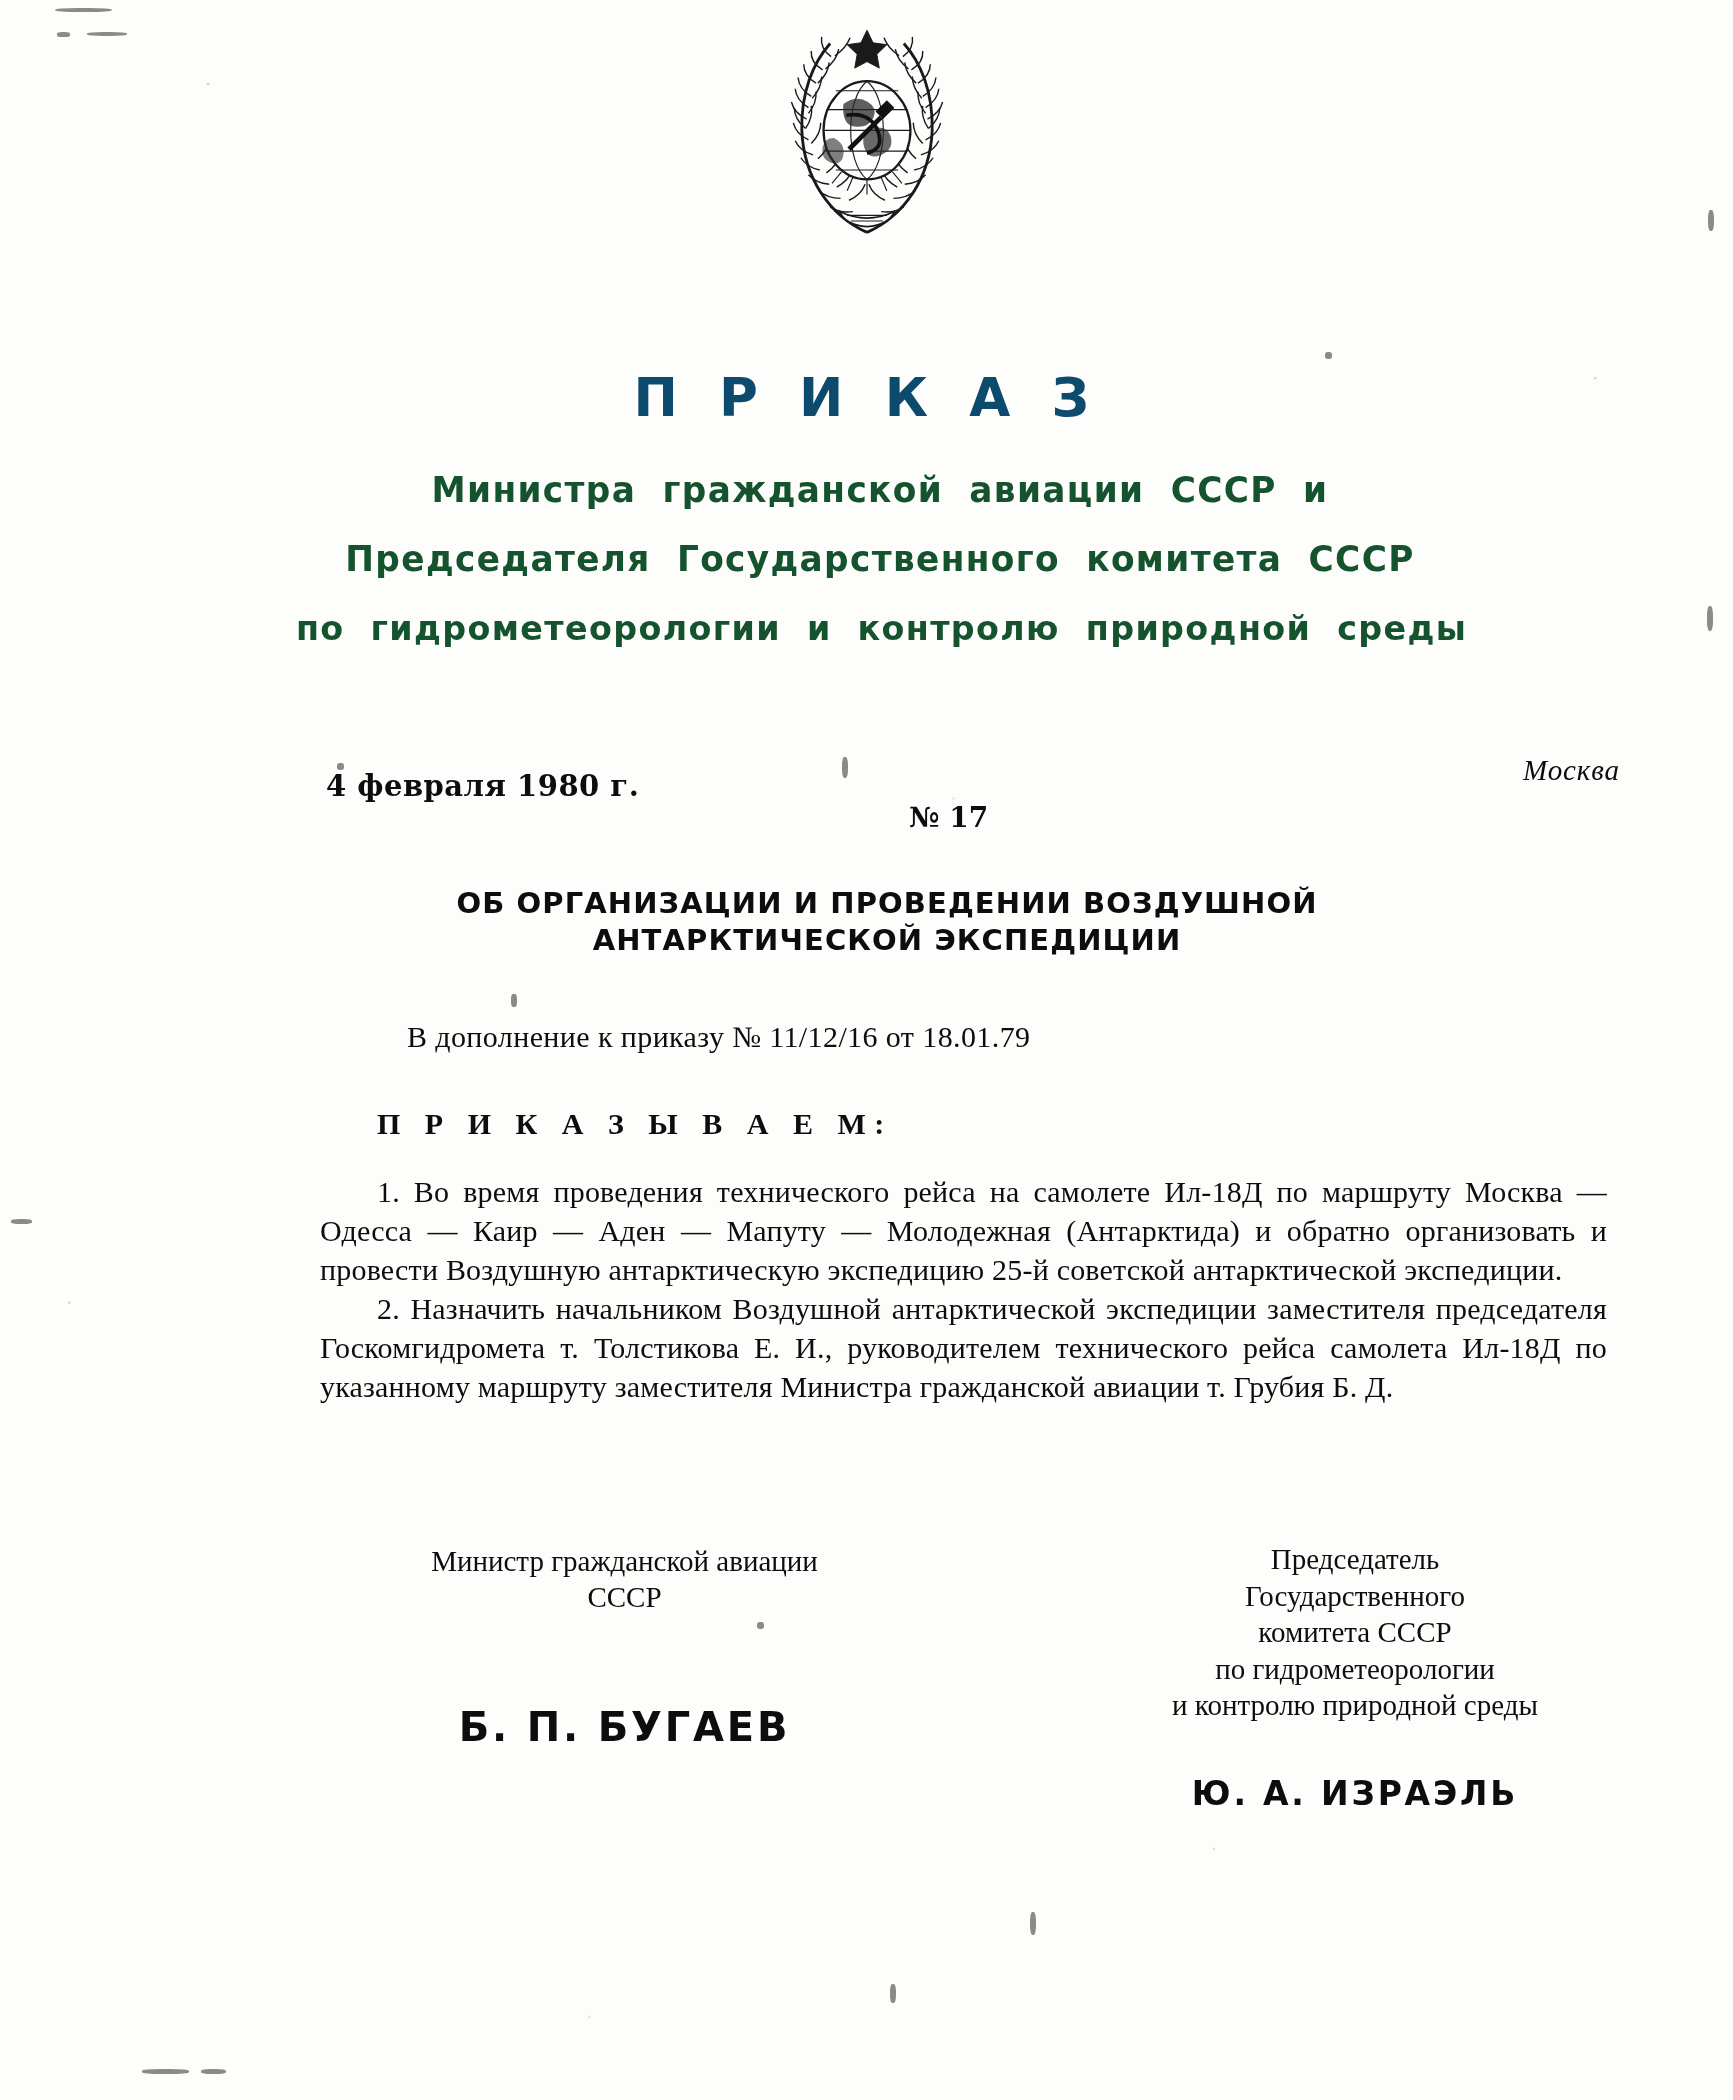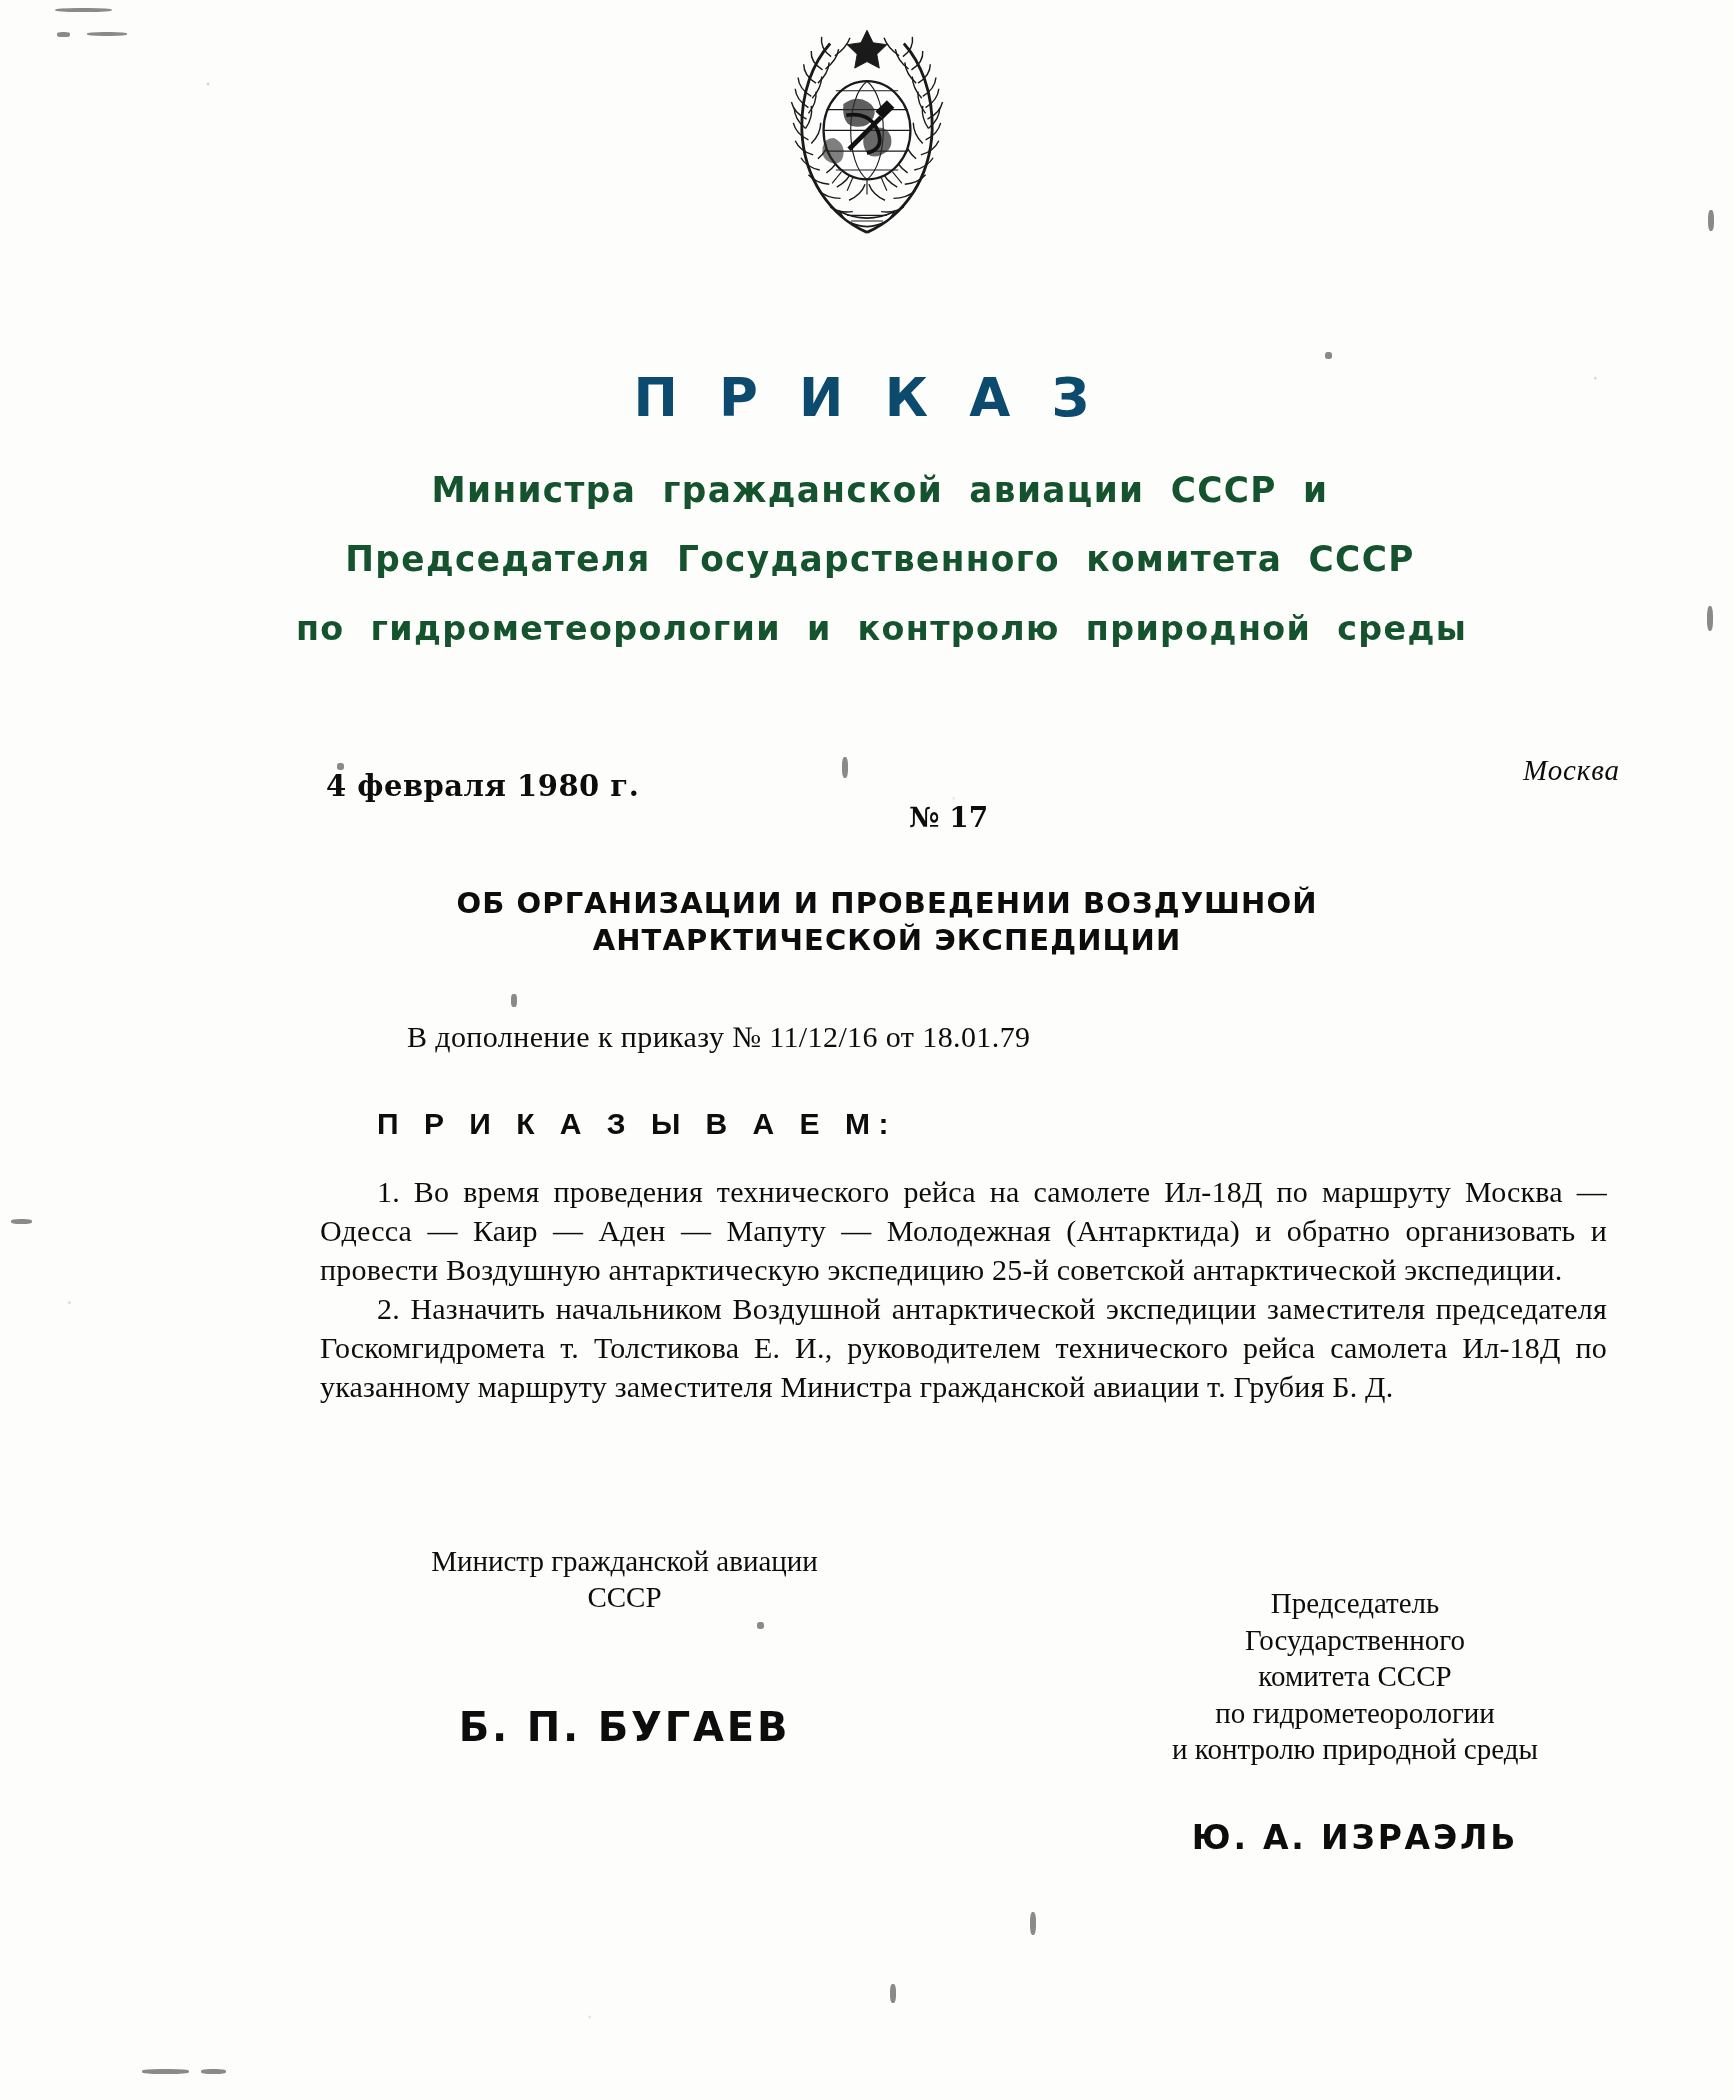--- a/index.html
+++ b/index.html
@@ -143,21 +143,21 @@
     top: 1020px;
     left: 407px;
     font-size: 30px;
     letter-spacing: 0.4px;
   }
 
   .command-word {
     position: absolute;
     top: 1107px;
     left: 377px;
-    font-family: Liberation Sans, sans-serif;
+    font-family: Liberation Serif, serif;
     font-weight: 700;
     font-size: 30px;
     letter-spacing: 8.5px;
   }
 
   
   .body-text {
     position: absolute;
     top: 1172px;
     left: 320px;
@@ -185,21 +185,21 @@
   }
   .sig-left .name {
     margin-top: 86px;
     font-family: "DejaVu Sans", sans-serif;
     font-weight: 700;
     font-size: 40px;
     letter-spacing: 2.8px;
   }
   .sig-right {
     position: absolute;
-    top: 1585px;
+    top: 1541px;
     right: 95px;
     width: 568px;
     text-align: center;
     font-size: 29px;
     line-height: 1.26;
   }
   .sig-right .name {
     margin-top: 49px;
     font-family: "DejaVu Sans", sans-serif;
     font-weight: 700;

